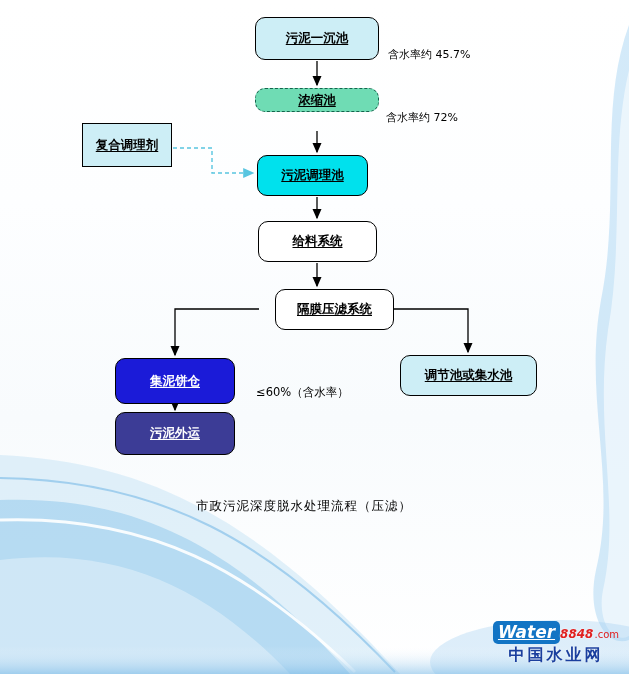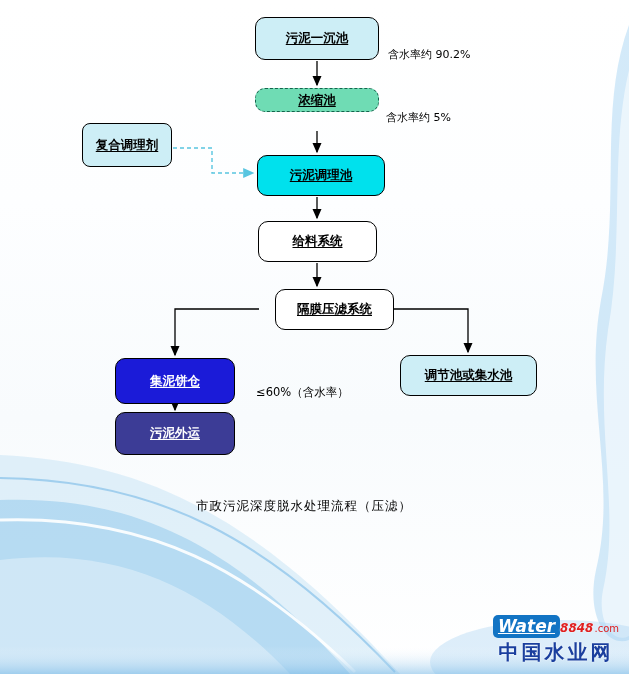--- a/index.html
+++ b/index.html
@@ -18,22 +18,22 @@
     display:flex; align-items:center; justify-content:center;
     border:1px solid #000000; border-radius:10px;
     font-size:12.5px; font-weight:600; color:#000;
     text-align:center; line-height:1.15;
   }
   .node .node-label { text-decoration:underline; text-underline-offset:2px; }
 
   .n-primary      { left:255px; top:17px;  width:124px; height:43px; background:#cdeef6; }
   .n-thickener    { left:255px; top:88px;  width:124px; height:24px; background:#6fdcb4;
                     border:1.6px dashed #15634d; }
-  .n-agent        { left:82px;  top:123px; width:90px;  height:44px; background:#cdeef6; border-radius:8px; }
-  .n-conditioning { left:257px; top:155px; width:128px; height:41px; background:#00e1ed; }
+  .n-agent        { left:82px;  top:123px; width:90px;  height:44px; background:#cdeef6; border-radius:0; }
+  .n-conditioning { left:257px; top:155px; width:111px; height:41px; background:#00e1ed; }
   .n-feeding      { left:258px; top:221px; width:119px; height:41px; background:#ffffff; }
   .n-press        { left:275px; top:289px; width:119px; height:41px; background:#ffffff; }
   .n-silo         { left:115px; top:358px; width:120px; height:46px; background:#1b1bd8; color:#ffffff; }
   .n-transport    { left:115px; top:412px; width:120px; height:43px; background:#3c3c96; color:#ffffff; }
   .n-regulating   { left:400px; top:355px; width:137px; height:41px; background:#cdeef6;align-items:center; }
 
   .annot {
     position:absolute; z-index:3; font-size:11px; color:#000; white-space:nowrap;
   }
   .a-995 { left:388px; top:47px; }
@@ -50,21 +50,21 @@
   .logo-water {
     background:#1274c4; color:#ffffff; font-weight:bold; font-style:italic;
     font-size:17px; padding:1px 5px 2px 5px; border-radius:5px;text-decoration:underline;
   }
   .logo-8848 {
     color:#e02020; font-weight:bold; font-style:italic; font-size:12px;
     text-shadow:0 0 2px #ffffff; margin-left:0;
   }
   .logo-com { color:#e02020; font-size:10px; margin-left:1px; }
   .logo-row2 {
-    color:#1b3f9e; font-weight:bold; font-size:20px; letter-spacing:3px; margin-top:1px;
+    color:#1b3f9e; font-weight:bold; font-size:16px; letter-spacing:3px; margin-top:1px;
     text-shadow:0 0 2px #ffffff;
   }
 </style>
 </head>
 <body>
 
 <div id="stage">
 
   <svg class="layer bg-layer" width="629" height="674" viewBox="0 0 629 674">
     <defs>
@@ -136,22 +136,22 @@
   </div>
 
   <div class="node n-silo">
     <span class="node-label">集泥饼仓</span>
   </div>
 
   <div class="node n-regulating">
     <span class="node-label">调节池或集水池</span>
   </div>
 
-  <div class="annot a-995">含水率约 90.2%</div>
-  <div class="annot a-98">含水率约 5%</div>
+  <div class="annot a-995">含水率约 45.7%</div>
+  <div class="annot a-98">含水率约 72%</div>
   <div class="annot a-60">≤60%（含水率）</div>
 
   <div class="caption">市政污泥深度脱水处理流程（压滤）</div>
 
   <div class="logo">
     <div class="logo-row1">
       <span class="logo-water">Water</span>
       <span class="logo-8848">8848</span>
       <span class="logo-com">.com</span>
     </div>

